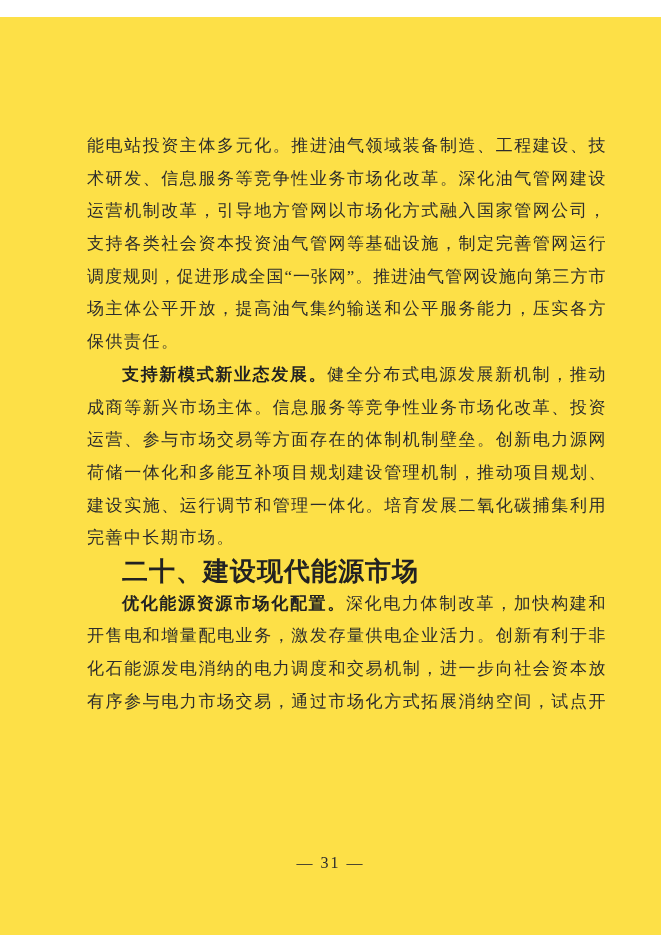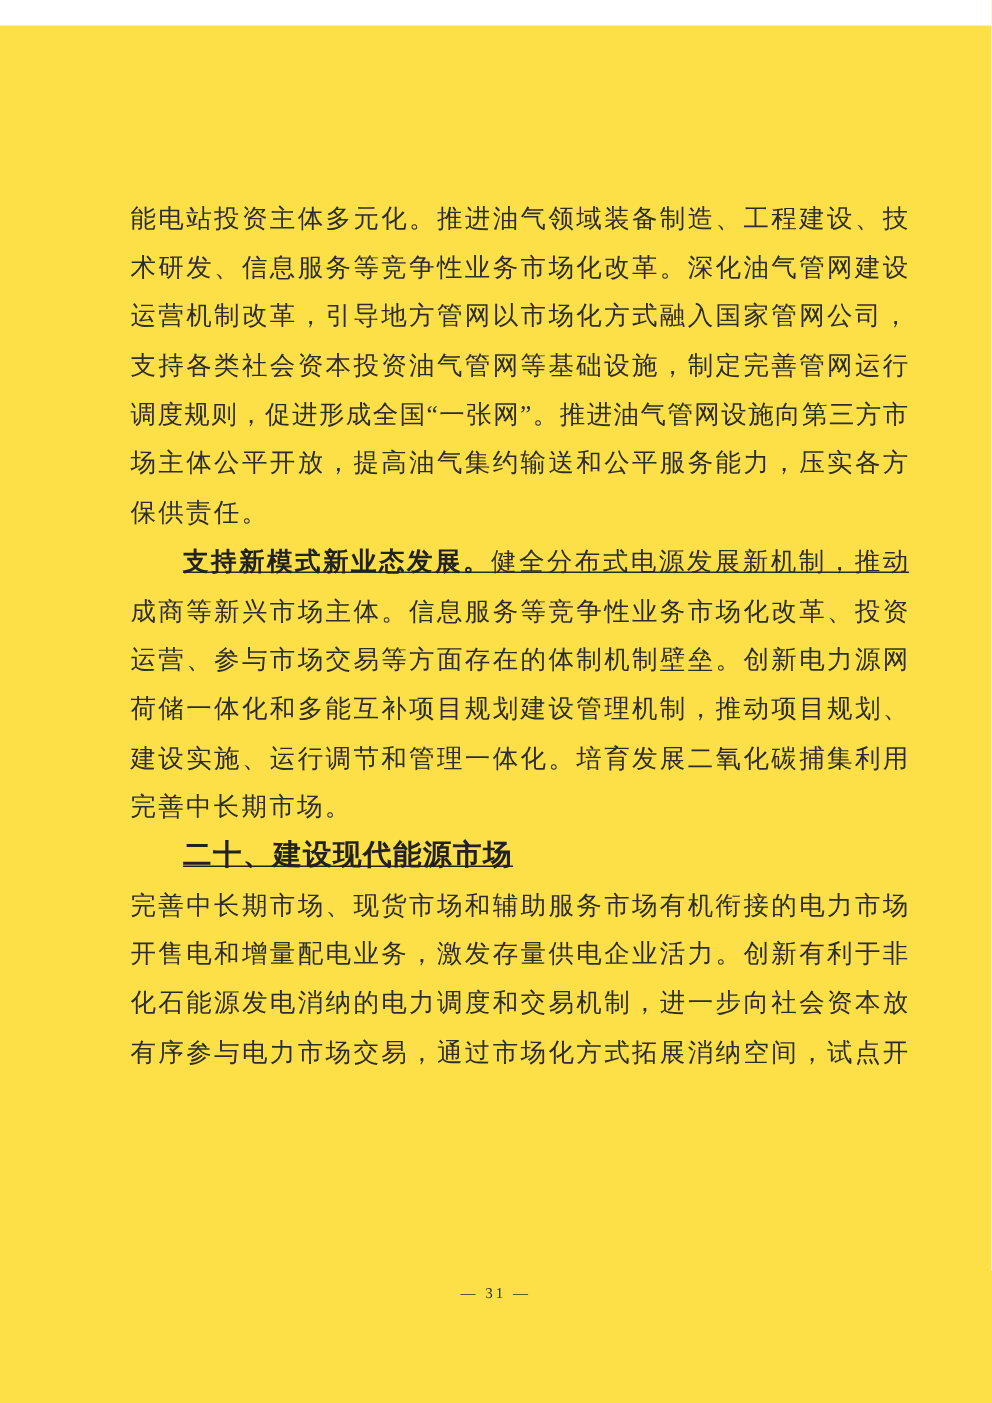--- a/index.html
+++ b/index.html
@@ -34,41 +34,40 @@
     white-space: normal;
     overflow: visible;
   }
   .line.end {
     text-align: right;
     text-align-last: left;
     letter-spacing: 1.5px;
   }
   .line.indent {
     text-indent: 35px;
-    text-decoration: underline;
   }
   .line.heading {
     font-family: "Liberation Sans", "DejaVu Sans", sans-serif;
     font-weight: 700;
-    font-size: 19px;
+    font-size: 26px;
     letter-spacing: 1px;
     color: #222222;
   }
   .lead {
     font-weight: 700;
     color: #222222;
   }
   .page-number {
     position: absolute;
     top: 836px;
     left: 0;
     width: 100%;
     line-height: 20px;
     text-align: center;
-    font-size: 10px;
+    font-size: 16px;
     letter-spacing: 2px;
     color: #2d2d2d;
   }
 </style>
 </head>
 <body>
 
 <div class="page">
   <div class="textblock">
       <div class="line">能电站投资主体多元化。推进油气领域装备制造、工程建设、技</div>
@@ -78,19 +77,19 @@
       <div class="line">调度规则，促进形成全国“一张网”。推进油气管网设施向第三方市</div>
       <div class="line">场主体公平开放，提高油气集约输送和公平服务能力，压实各方</div>
       <div class="line end">保供责任。</div>
       <div class="line indent"><b class="lead">支持新模式新业态发展。</b>健全分布式电源发展新机制，推动</div>
       <div class="line">成商等新兴市场主体。信息服务等竞争性业务市场化改革、投资</div>
       <div class="line">运营、参与市场交易等方面存在的体制机制壁垒。创新电力源网</div>
       <div class="line">荷储一体化和多能互补项目规划建设管理机制，推动项目规划、</div>
       <div class="line">建设实施、运行调节和管理一体化。培育发展二氧化碳捕集利用</div>
       <div class="line end">完善中长期市场。</div>
       <div class="line indent end heading">二十、建设现代能源市场</div>
-      <div class="line">完善中长期市场、现货市场和辅助服务市场有机衔接的电力市场</div>
+      <div class="line indent"><b class="lead">优化能源资源市场化配置。</b>深化电力体制改革，加快构建和</div>
       <div class="line">开售电和增量配电业务，激发存量供电企业活力。创新有利于非</div>
       <div class="line">化石能源发电消纳的电力调度和交易机制，进一步向社会资本放</div>
       <div class="line">有序参与电力市场交易，通过市场化方式拓展消纳空间，试点开</div>
     </div>
   <div class="page-number">— 31 —</div>
 </div>
 
 </body></html>

